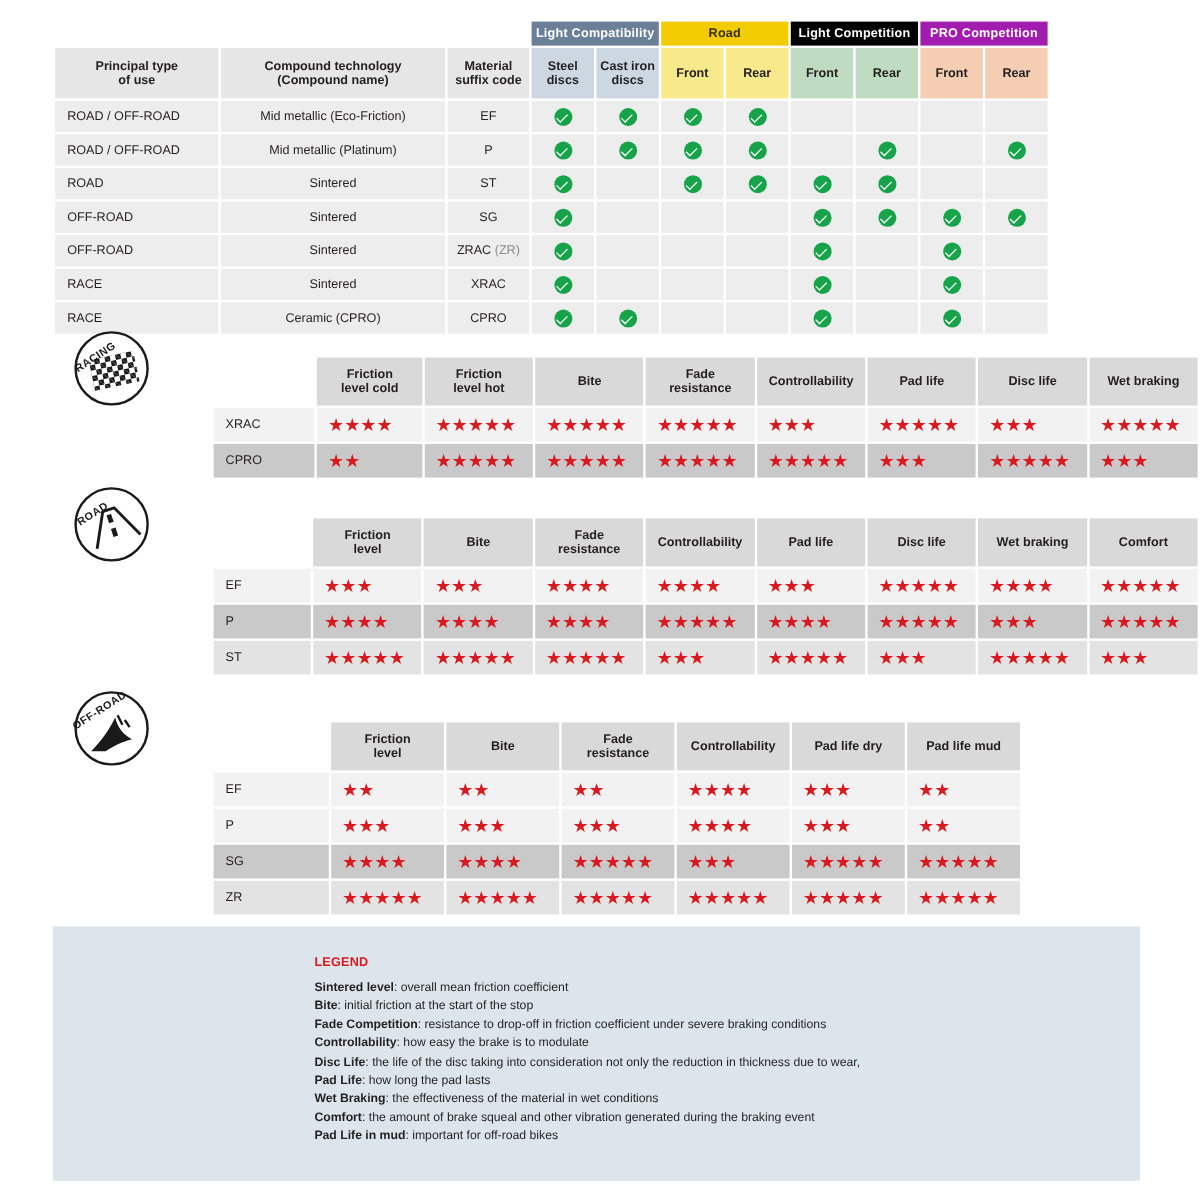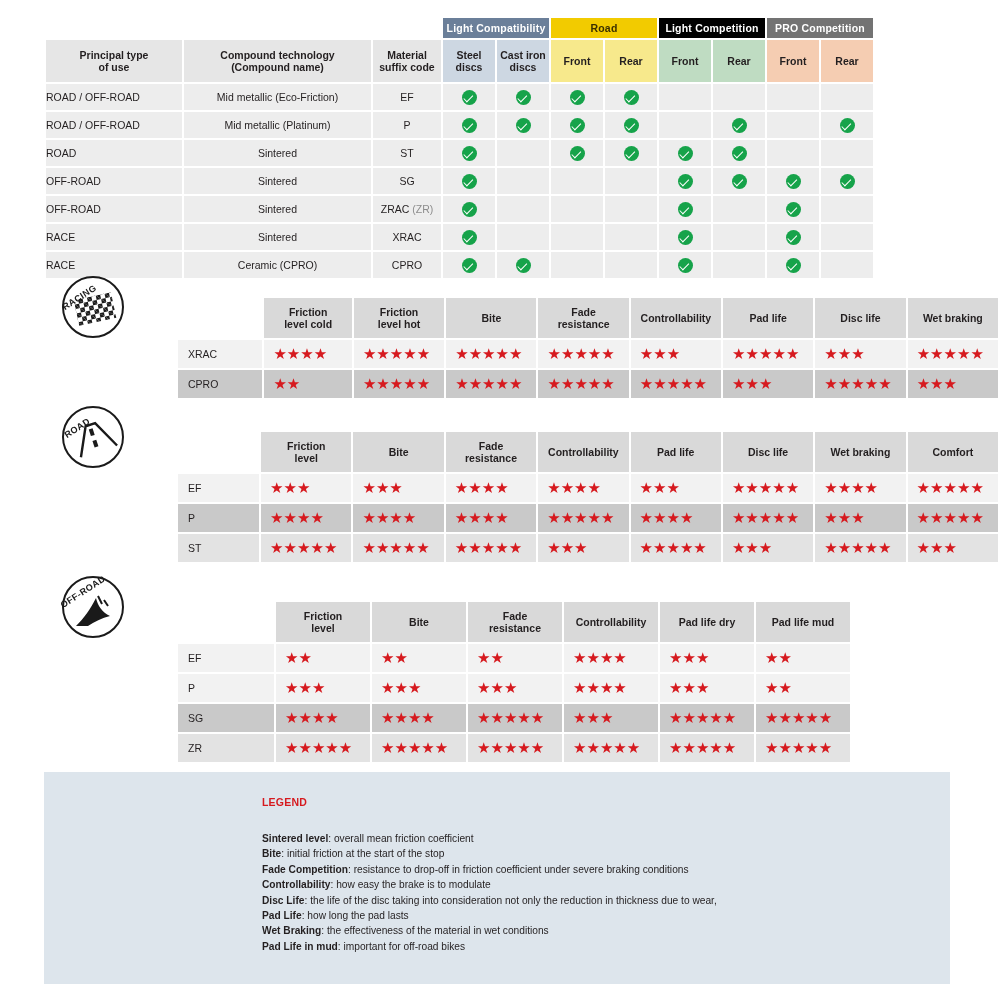--- a/index.html
+++ b/index.html
@@ -22,21 +22,21 @@
     height: 20px;
     font-size: 10.5px;
     font-weight: bold;
     text-align: center;
     color: #ffffff;
     letter-spacing: .2px;
   }
   .grp.disc   { background: #6b7f99; }
   .grp.road   { background: #f2cb00; color: #3b3000; }
   .grp.light  { background: #000000; }
-  .grp.pro    { background: #737373; }
+  .grp.pro    { background: #a21caf; }
   .grp.blank  { background: transparent; }
 
   .hdr {
     background: #e6e6e6;
     font-size: 10.5px;
     font-weight: bold;
     text-align: center;
     line-height: 1.15;
     height: 42px;
     vertical-align: middle;
@@ -49,21 +49,21 @@
   .hdr.pcf, .hdr.pcr { background: #f5cdb2; }
 
   .compat td.c {
     background: #ededed;
     height: 26px;
     font-size: 10.5px;
     text-align: center;
     vertical-align: middle;
     color: #231f20;
   }
-  .compat td.c.txt-left { text-align: left; }
+  .compat td.c.txt-left { text-align: left; padding-left: 10px; }
   .compat td.c.zr span { color: #8c8c8c; }
 
   .w1 { width: 136px; }
   .w2 { width: 187px; }
   .w3 { width: 68px; }
   .wc { width: 52px; }
 
   .check {
     display: inline-block;
     width: 15px; height: 15px;
@@ -165,21 +165,21 @@
     position: absolute;
     left: 44px; top: 772px;
     width: 906px; height: 212px;
     background: #dde5ec;
   }
   .legend .inner { position: absolute; left: 218px; top: 24px; width: 660px; }
   .legend .title {
     color: #d61a1f;
     font-size: 10.5px;
     font-weight: bold;
-    margin-bottom: 23px;
+    margin-bottom: 8px;
     letter-spacing: .2px;
   }
   .legend .line {
     font-size: 10.2px;
     line-height: 15.4px;
     color: #231f20;
   }
   .legend .line b { font-weight: bold; }
 </style>
 </head>
@@ -624,18 +624,19 @@
     <div class="inner">
       <div class="title">LEGEND</div>
       <div id="legend-lines">
           <div class="line"><b>Sintered level</b>: overall mean friction coefficient</div>
           <div class="line"><b>Bite</b>: initial friction at the start of the stop</div>
           <div class="line"><b>Fade Competition</b>: resistance to drop-off in friction coefficient under severe braking conditions</div>
           <div class="line"><b>Controllability</b>: how easy the brake is to modulate</div>
           <div class="line"><b>Disc Life</b>: the life of the disc taking into consideration not only the reduction in thickness due to wear,</div>
           <div class="line"><b>Pad Life</b>: how long the pad lasts</div>
           <div class="line"><b>Wet Braking</b>: the effectiveness of the material in wet conditions</div>
+          <div class="line"><b>Comfort</b>: the amount of brake squeal and other vibration generated during the braking event</div>
           <div class="line"><b>Pad Life in mud</b>: important for off-road bikes</div>
         </div>
     </div>
   </div>
 
 </div>
 
 </body></html>

